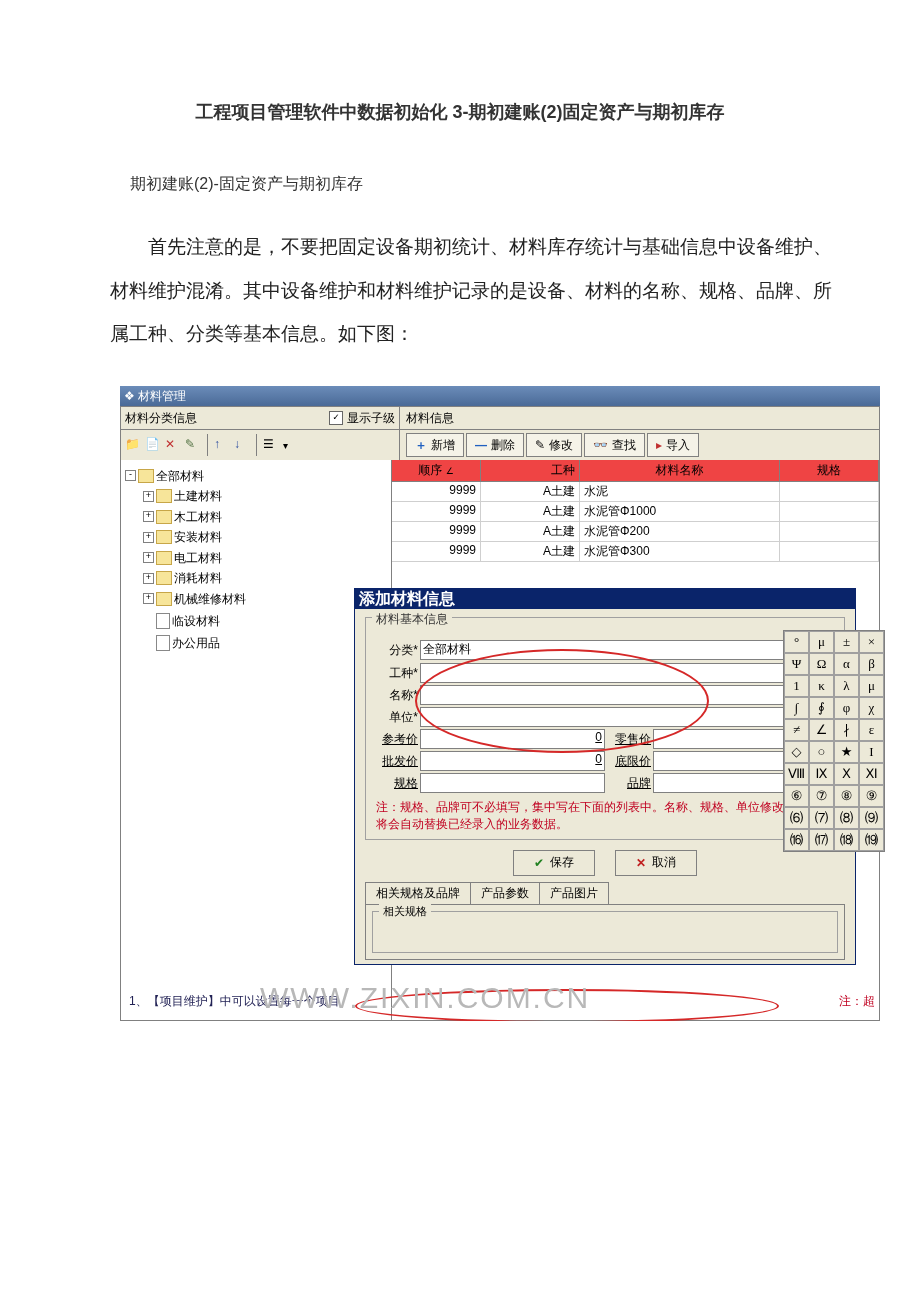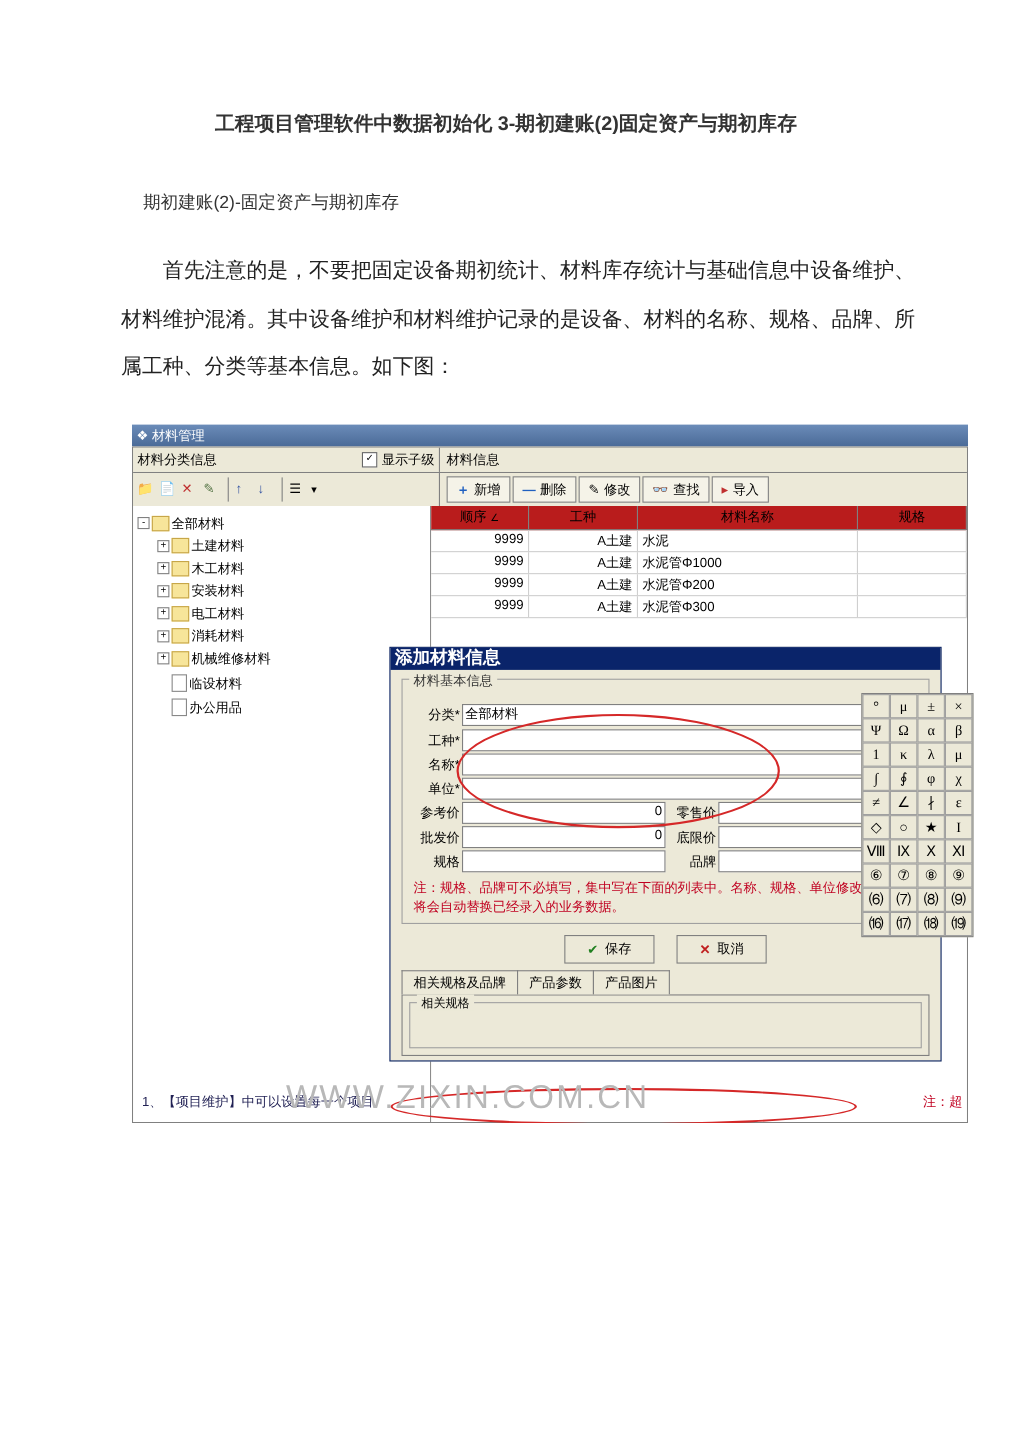--- a/index.html
+++ b/index.html
@@ -30,45 +30,45 @@
   .tree { padding: 4px 2px; font-size: 12px; }
   .tree ul { list-style: none; margin: 0; padding-left: 18px; }
   .tree li { line-height: 18px; white-space: nowrap; }
   .node { display: inline-flex; align-items: center; gap: 2px; }
   .exp { width: 9px; height: 9px; border: 1px solid #808080; font-size: 9px; line-height: 7px; text-align: center; color: #000; background: #fff; display: inline-block; }
   .fold { width: 14px; height: 12px; background: #f7e59a; border: 1px solid #c7a648; display: inline-block; }
   .fold.open { background: #f7e59a; }
   .doc-ic { width: 12px; height: 14px; background: #fff; border: 1px solid #888; display: inline-block; }
 
   .right-panel { flex: 1; background: #fff; position: relative; height: 560px; }
-  .grid-head { display: flex; background: #b91c1c; border-bottom: 1px solid #808080; }
+  .grid-head { display: flex; background: #ef4444; border-bottom: 1px solid #808080; }
   .gh { border-right: 1px solid #808080; padding: 2px 4px; font-size: 12px; }
   .gh.c1 { flex: 0 0 80px; text-align: center; }
-  .gh.c2 { flex: 0 0 90px; text-align: center; }
+  .gh.c2 { flex: 0 0 90px; text-align: right; }
   .gh.c3 { flex: 1; text-align: center; }
   .gh.c4 { flex: 0 0 90px; text-align: center; }
   .grid-row { display: flex; border-bottom: 1px solid #cfcfcf; font-size: 12px; }
   .gc { border-right: 1px solid #cfcfcf; padding: 1px 4px; }
   .gc.c1 { flex: 0 0 80px; text-align: right; }
   .gc.c2 { flex: 0 0 90px; text-align: right; padding-right:4px; }
   .gc.c3 { flex: 1; }
   .gc.c4 { flex: 0 0 90px; }
 
   .dialog { position: absolute; left: -38px; top: 128px; width: 500px; background: #ece9d8; border: 1px solid #0a246a; }
   .dlg-title { background: #0a246a; color: #fff; height: 20px; line-height: 20px; padding-left: 4px; font-size: 16px; font-weight: bold; }
   .dlg-body { padding: 8px 10px 4px; position: relative; }
   .fieldset { border: 1px solid #a0a0a0; padding: 8px 6px 6px; margin-bottom: 6px; }
   .legend { position: relative; top: -15px; background: #ece9d8; padding: 0 4px; font-size: 12px; color: #333; display:inline-block; }
   .frow { display: flex; align-items: center; margin: -4px 0 6px; font-size: 12px; }
   .flabel { width: 46px; text-align: right; padding-right: 2px; }
   .finput { flex: 1; height: 18px; border: 1px solid #808080; background: #fff; padding: 0 2px; font-size: 12px; text-align: left; }
   .finput.num { text-align: right; }
   .fbtn-small { width: 24px; height: 20px; border: 1px solid #808080; background: #ece9d8; margin-left: 2px; display: flex; align-items:center; justify-content:center; }
   .combo-arrow { width: 16px; height: 18px; border:1px solid #808080; border-left:none; background:#ece9d8; display:flex; align-items:center; justify-content:center; font-size:10px; }
-  .frow2 { display: flex; gap: 0; }
+  .frow2 { display: flex; gap: 0; text-decoration: underline; }
   .frow2 > div { display: flex; align-items: center; flex: 1; }
   .note-red { color: #c00020; font-size: 12px; line-height: 1.4; padding: 0 4px; }
   .dlg-buttons { display: flex; justify-content: center; gap: 20px; margin: 10px 0 4px; }
   .dlg-btn { width: 80px; height: 24px; border: 1px solid #808080; background: #ece9d8; display: inline-flex; align-items: center; justify-content: center; gap: 6px; font-size: 12px; cursor: pointer; }
   .tabs { display: flex; font-size: 12px; margin-top: 6px; }
   .tab { padding: 2px 10px; border: 1px solid #808080; border-bottom: none; background: #ece9d8; margin-right: -1px; cursor: pointer; }
   .tab.active { background: #ece9d8; }
   .tab-content { border: 1px solid #808080; padding: 6px; background: #ece9d8; display: flex; gap: 20px; }
   .subfield { border: 1px solid #a0a0a0; flex: 1; height: 40px; position: relative; }
   .subfield .sublg { position: absolute; top: -8px; left: 6px; background: #ece9d8; padding: 0 4px; font-size: 11px; }

